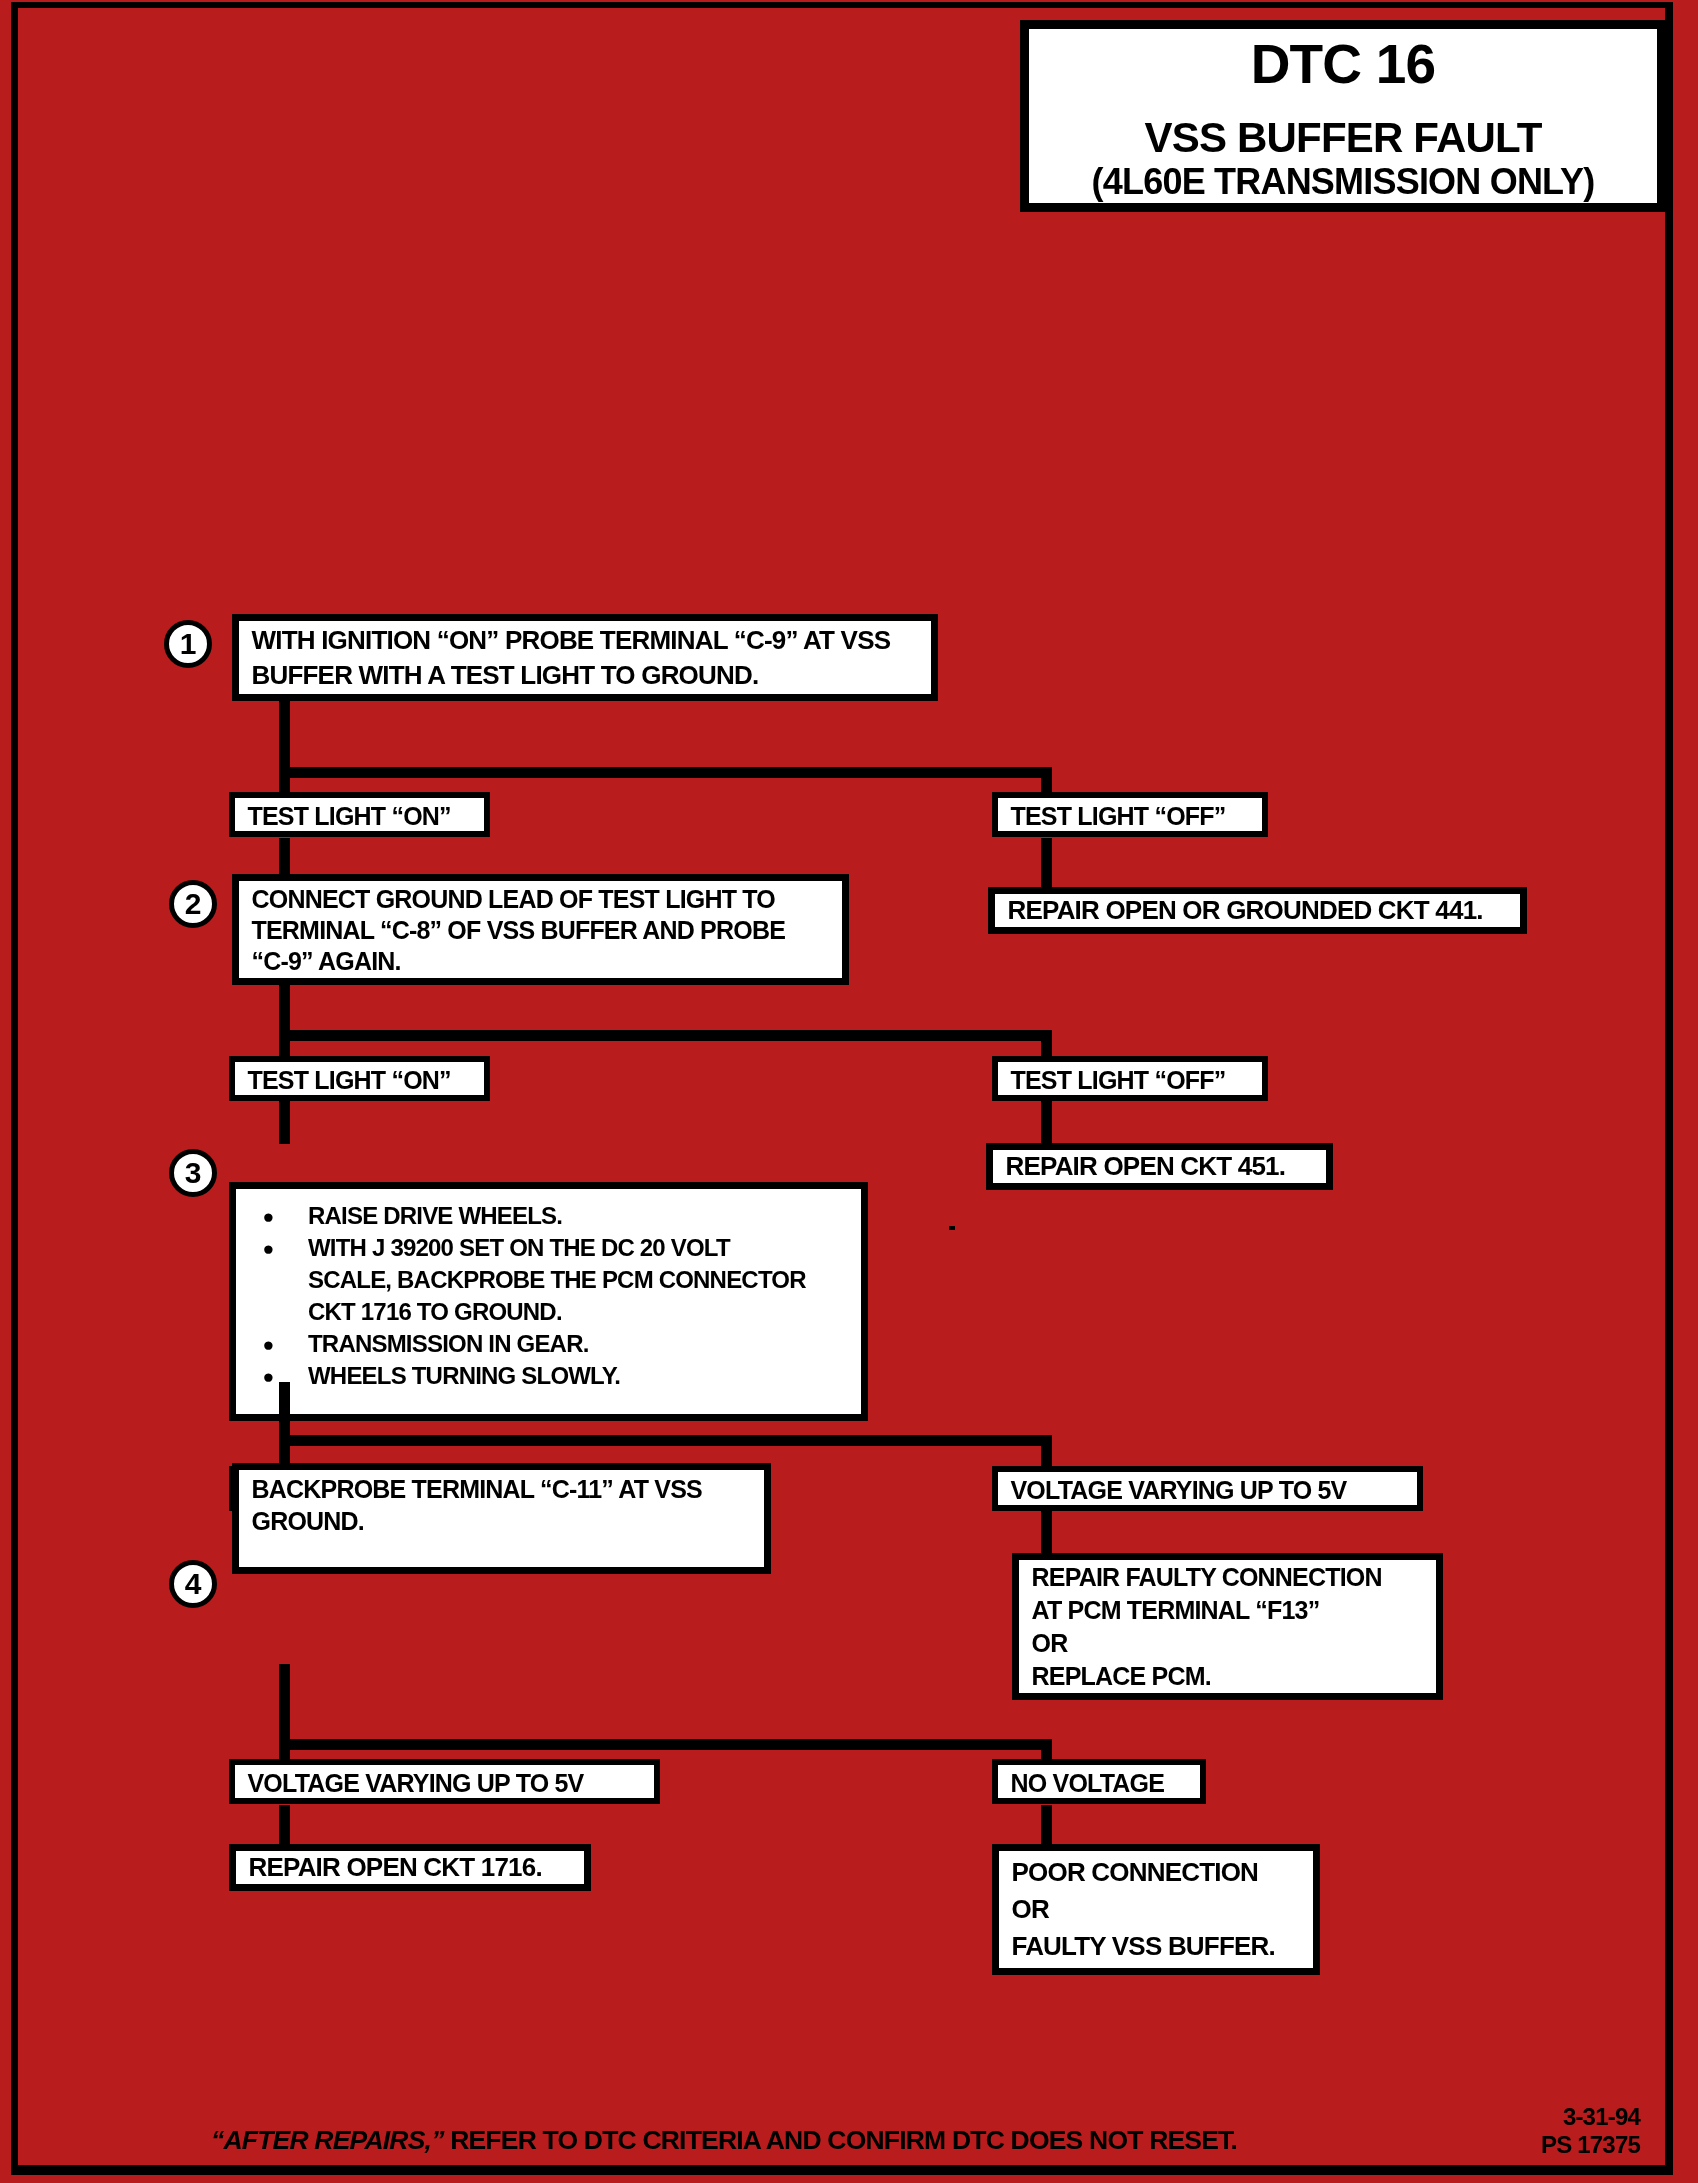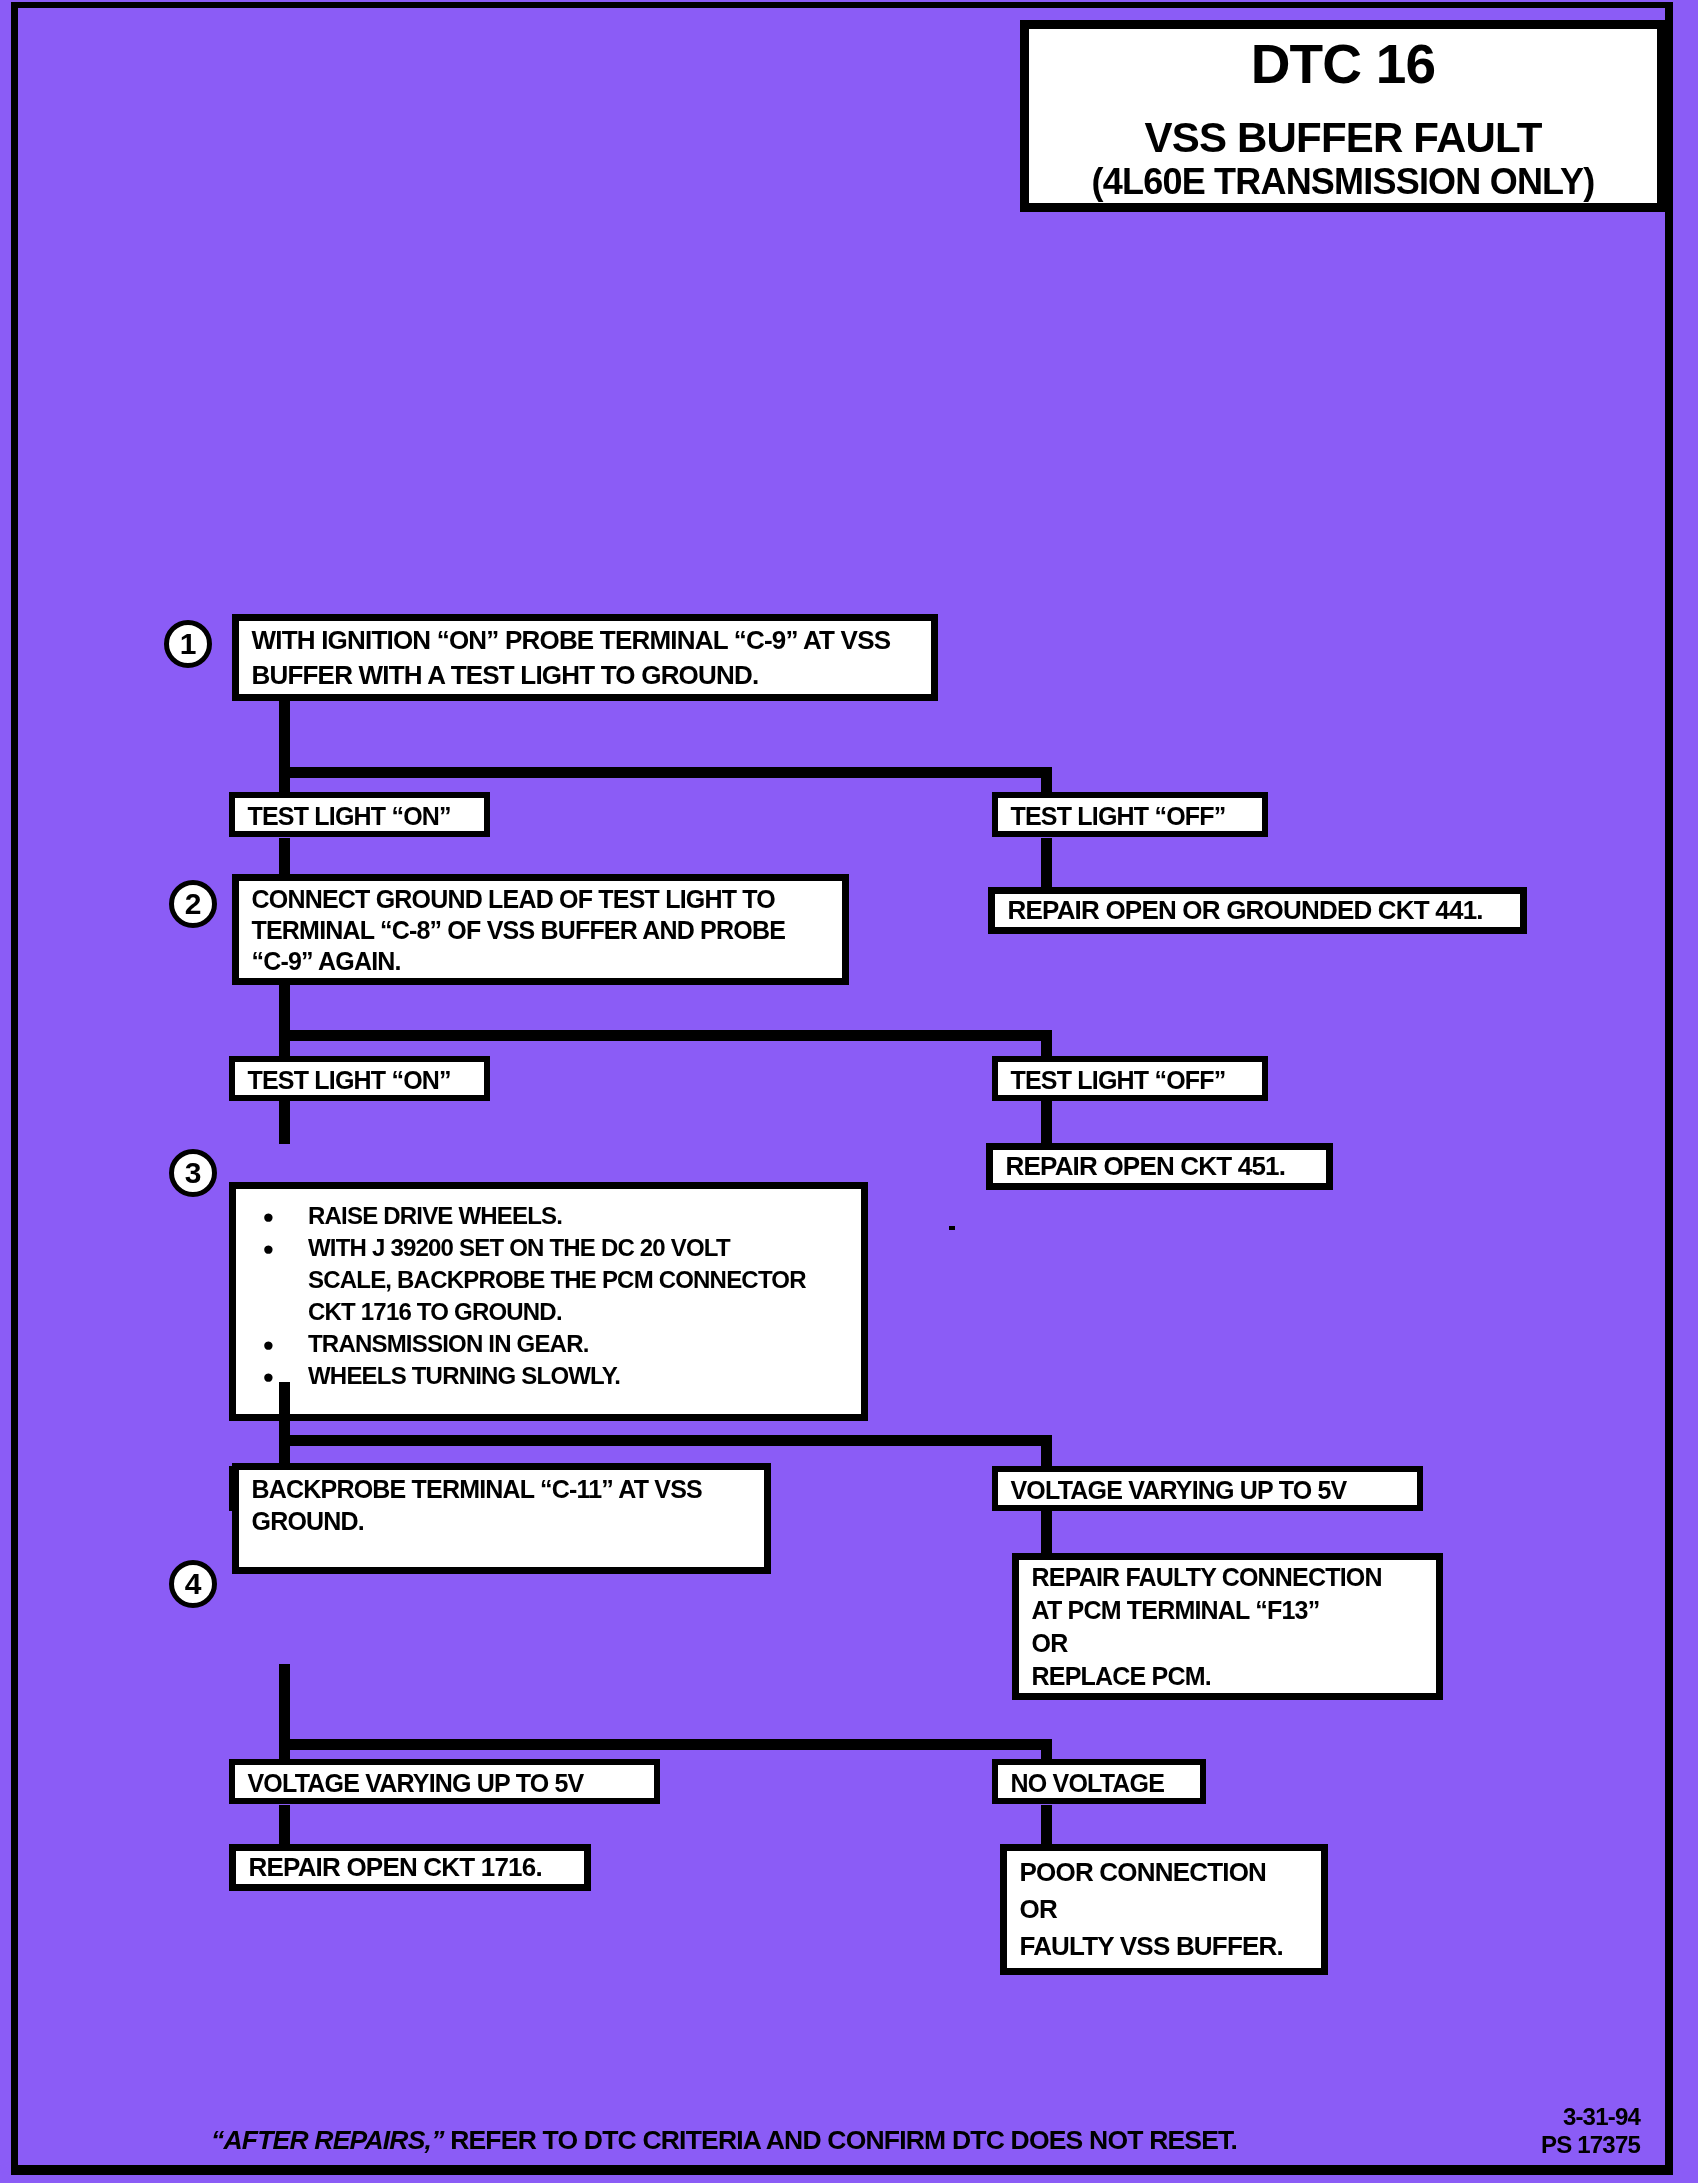--- a/index.html
+++ b/index.html
@@ -1,17 +1,17 @@
 <!DOCTYPE html>
 <html style="font-size:12.5px"><head>
 <meta charset="utf-8">
 <style>
   html,body{margin:0;padding:0;background:#ffffff;}
   body{width:1699px;height:2183px;position:relative;font-family:"Liberation Sans",sans-serif;color:#000;}
-  .page{position:absolute;left:0;top:0;width:1699px;height:2183px;background:#8b5cf6;overflow:hidden;}
+  .page{position:absolute;left:0;top:0;width:1699px;height:2183px;background:#b91c1c;overflow:hidden;}
   .abs{position:absolute;box-sizing:border-box;}
   .ln{position:absolute;background:#000;}
   .box{position:absolute;box-sizing:border-box;background:#fff;border:7px solid #000;font-weight:bold;letter-spacing:-0.8px;}
   .lbl{border-width:6.2px;display:flex;align-items:flex-end;padding-left:12.5px;font-size:25px;white-space:nowrap;}
   .act{display:flex;align-items:center;padding-left:12.5px;font-size:26px;white-space:nowrap;}
   .stepbox{padding:1.6px 6.2px 0 12.5px;}
   .stepbox .tl{white-space:nowrap;}
   .multi{padding:0 6.2px 0 12.5px;}
   .multi .tl{white-space:nowrap;}
   .circle{position:absolute;box-sizing:border-box;width:48px;height:48px;border:5.5px solid #000;border-radius:50%;background:#fff;
@@ -144,21 +144,21 @@
     <span>NO VOLTAGE</span>
     </div>
 
   <div class="ln" style="left:279px;top:1805px;width:11px;height:41px;"></div>
   <div class="ln" style="left:1041px;top:1805px;width:11px;height:41px;"></div>
 
   <div class="box act" style="left:229px;top:1844px;width:362px;height:47px;">
     <span>REPAIR OPEN CKT 1716.</span>
     </div>
 
-  <div class="box multi" style="left:992px;top:1844px;width:328px;height:131px;font-size:26px;line-height:37px;padding-top:3.1px;margin-left:8px;">
+  <div class="box multi" style="left:992px;top:1844px;width:328px;height:131px;font-size:26px;line-height:37px;padding-top:3.1px;">
     <div class="tl">POOR CONNECTION</div>
     <div class="tl">OR</div>
     <div class="tl">FAULTY VSS BUFFER.</div>
   </div>
 
   <div class="footer" style="left:211px;top:2125px;">
     <span class="it">“AFTER REPAIRS,”</span><span> REFER TO DTC CRITERIA AND CONFIRM DTC DOES NOT RESET.</span>
   </div>
   <div class="footnum" style="right:59px;top:2103px;">
     <div>3-31-94</div>

